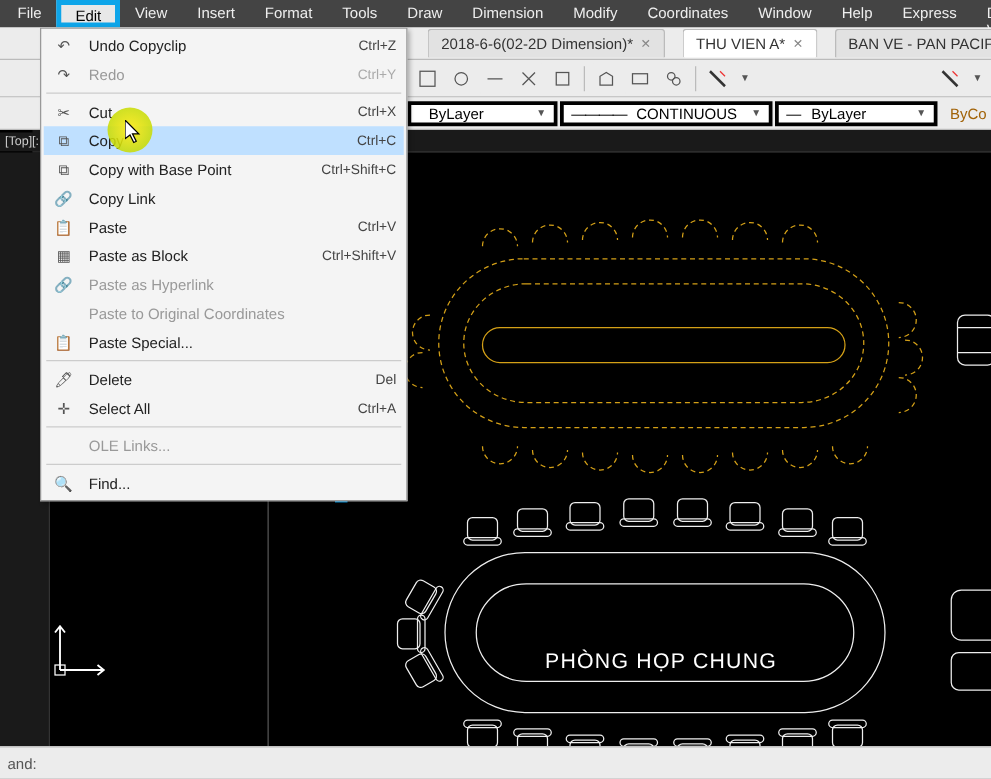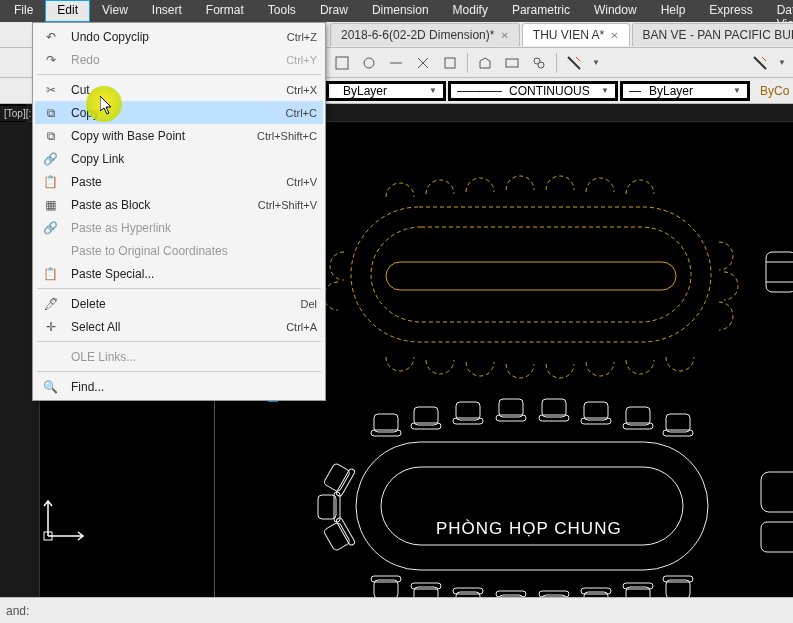--- a/index.html
+++ b/index.html
@@ -1,23 +1,23 @@
 <!DOCTYPE html>
 <html><head>
 <meta charset="utf-8">
 <style>
 * { margin: 0; padding: 0; box-sizing: border-box; font-family: "Segoe UI", Tahoma, sans-serif; font-size: 12px; }
 body { background: #f0f0f0; width: 793px; height: 623px; overflow: hidden; position: relative; }
 
 .menubar { background: #444; color: #fff; height: 22px; display: flex; align-items: stretch; padding: 0 2px; }
 .menubar .menu-item { padding: 3px 12px; cursor: pointer; color: #eee; }
-.menubar .menu-item.active { background: #e8e8e8; color: #000; border: 1px solid #0ea5e9; padding: 2px 11px; }
+.menubar .menu-item.active { background: #e8e8e8; color: #000; border: 4px solid #0ea5e9; padding: 2px 11px; }
 
 .tabbar { background: #ececec; height: 26px; display: flex; align-items: center; border-bottom: 1px solid #bbb; padding-left: 330px; gap: 2px; }
-.tabbar .tab { padding: 4px 10px; background: #e2e2e2; border: 1px solid #bbb; border-bottom: none; border-radius: 3px 3px 0 0; font-size: 11px; color: #333; display: flex; align-items: center; gap: 6px; white-space: nowrap; }
+.tabbar .tab { padding: 4px 10px; background: #e2e2e2; border: 1px solid #bbb; border-bottom: none; border-radius: 3px 3px 0 0; font-size: 11px; color: #333; display: flex; align-items: center; gap: 6px; white-space: nowrap; margin-left: 12px; }
 .tabbar .tab.active { background: #fff; }
 .tabbar .tab .close-x { color: #888; font-size: 10px; }
 
 .toolbar { background: #ececec; height: 30px; border-bottom: 1px solid #bbb; display: flex; align-items: center; padding: 0 4px; gap: 3px; }
 .toolbar .tool-btn { width: 24px; height: 24px; background: #ececec; border: 1px solid transparent; display: flex; align-items: center; justify-content: center; border-radius: 2px; }
 .toolbar .sep { width: 1px; height: 20px; background: #bbb; margin: 0 2px; }
 
 .props-row { background: #ececec; height: 26px; border-bottom: 1px solid #bbb; display: flex; align-items: center; padding-left: 326px; gap: 2px; }
 .props-row .dropdown { background: #fff; border: 3px solid #000000; height: 20px; display: flex; align-items: center; padding: 0 6px; gap: 8px; font-size: 11px; }
 .props-row .dropdown .arrow { font-size: 8px; color: #555; margin-left: auto; }
@@ -54,21 +54,21 @@
 <div class="menubar">
     <div class="menu-item">File</div>
     <div class="menu-item active">Edit</div>
     <div class="menu-item">View</div>
     <div class="menu-item">Insert</div>
     <div class="menu-item">Format</div>
     <div class="menu-item">Tools</div>
     <div class="menu-item">Draw</div>
     <div class="menu-item">Dimension</div>
     <div class="menu-item">Modify</div>
-    <div class="menu-item">Parametric</div>
+    <div class="menu-item">Coordinates</div>
     <div class="menu-item">Window</div>
     <div class="menu-item">Help</div>
     <div class="menu-item">Express</div>
     <div class="menu-item">Data View</div>
   </div>
 
 <div class="tabbar">
     <div class="tab">
       <span>2018-6-6(02-2D Dimension)*</span>
       <span class="close-x">✕</span>

